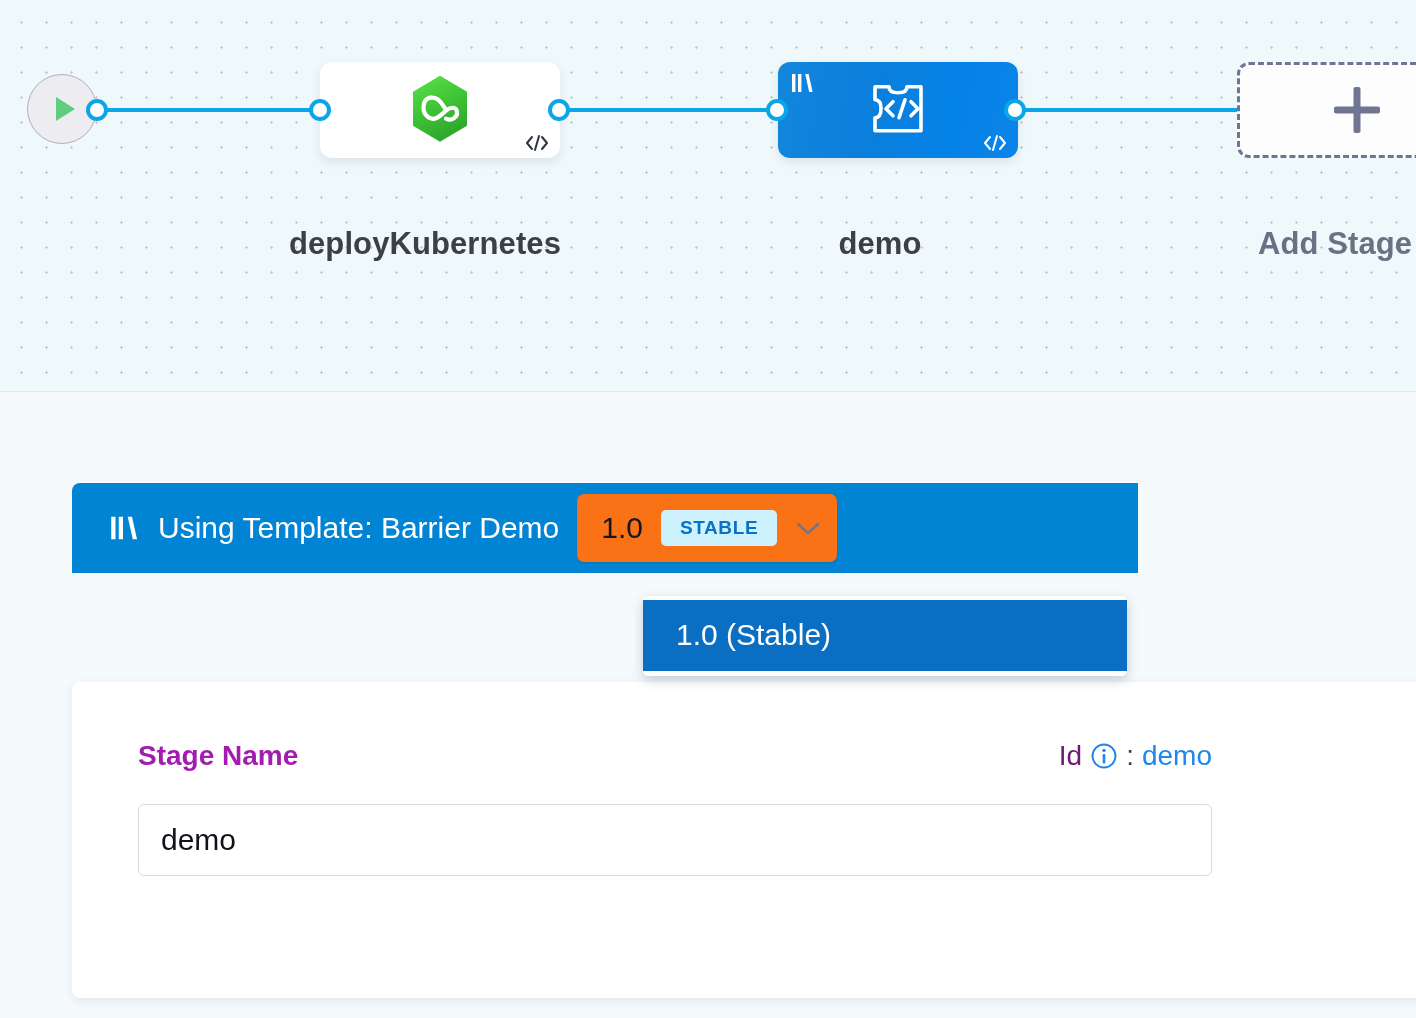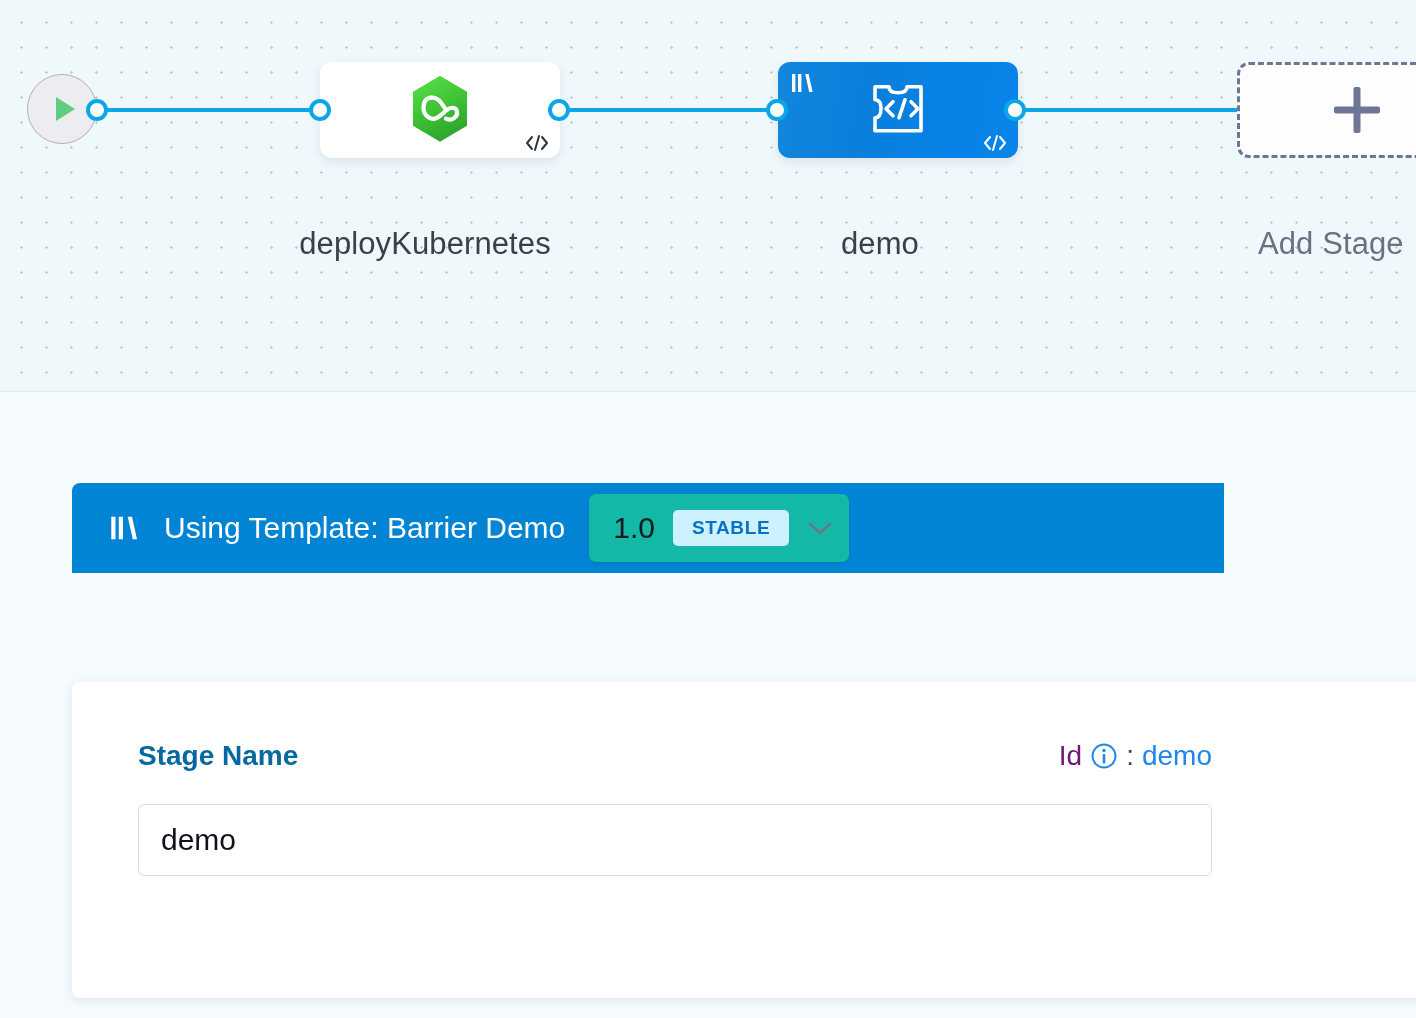--- a/index.html
+++ b/index.html
@@ -141,55 +141,55 @@
   .plus-v { width: 7px; height: 46px; left: 50%; top: 50%; transform: translate(-50%,-50%); }
 
   
   .stage-label {
     position: absolute;
     text-align: center;
     font-size: 31px;
     color: #3c3f48;
     line-height: 1.28;
     letter-spacing: .1px;
+    font-weight: bold;
   }
   .label-k8s   { left: 282px;  top: 224px; width: 286px; }
   .label-demo  { left: 760px;  top: 224px; width: 240px; }
   .label-add   { left: 1258px; top: 224px; width: 300px; text-align: left; color: #6b7185; }
 
   
   .lower {
     position: absolute;
     left: 0; top: 392px;
     width: 1416px; height: 626px;
     background: #f5fafc;
   }
 
   .template-bar {
     position: absolute;
     left: 72px; top: 91px;
-    width: 1152px; height: 90px;
+    width: 1066px; height: 90px;
     background: #0284d4;
     border-radius: 8px 0 0 0;
     display: flex; align-items: center;
     padding-left: 38px;
     z-index: 3;
-    gap: 6px;
   }
   .tpl-bar-icon { width: 30px; height: 28px; margin-right: 18px; flex: none; }
   .tpl-bar-text {
     color: #ffffff;
     font-size: 30px;
     white-space: nowrap;
   }
 
   .version-select {
     margin-left: 18px;
     height: 68px;
-    background: #14b8a6;
+    background: #f97316;
     border-radius: 7px;
     display: flex; align-items: center;
     padding: 0 16px 0 24px;
     gap: 18px;
     box-shadow: 0 1px 3px rgba(0,0,0,.12);
     cursor: pointer;
   }
   .version-num {
     font-size: 30px;
     color: #15171c;
@@ -238,21 +238,21 @@
 
   .form-row {
     position: absolute;
     left: 66px; top: 58px;
     width: 1074px;
     display: flex; align-items: center; justify-content: space-between;
   }
   .field-label {
     font-size: 28px;
     font-weight: bold;
-    color: #0369a1;
+    color: #a21caf;
   }
   .id-line {
     display: flex; align-items: center;
     font-size: 28px;
     gap: 8px;
   }
   .id-word { color: #701a75; }
   .info-ico { width: 28px; height: 28px; flex: none; }
   .id-colon { color: #3b4050; }
   .id-value { color: #1f87ec; }
@@ -347,20 +347,23 @@
 
     <div class="version-select">
       <span class="version-num">1.0</span>
       <span class="version-badge">STABLE</span>
       <svg class="chev" viewBox="0 0 26 16">
         <path d="M3 4 L13 13 L23 4" fill="none" stroke="#6f7586" stroke-width="2.4" stroke-linecap="round" stroke-linejoin="round"></path>
       </svg>
     </div>
   </div>
 
+  <div class="version-dropdown">
+    <div class="dd-item">1.0 (Stable)</div>
+  </div>
 
   <div class="form-card">
     <div class="form-row">
       <span class="field-label">Stage Name</span>
       <span class="id-line">
         <span class="id-word">Id</span>
         <svg class="info-ico" viewBox="0 0 28 28">
           <circle cx="14" cy="14" r="11.5" fill="none" stroke="#1f87ec" stroke-width="2"></circle>
           <circle cx="14" cy="8.4" r="1.7" fill="#1f87ec"></circle>
           <rect x="12.7" y="12" width="2.6" height="9.4" rx="1.2" fill="#1f87ec"></rect>

